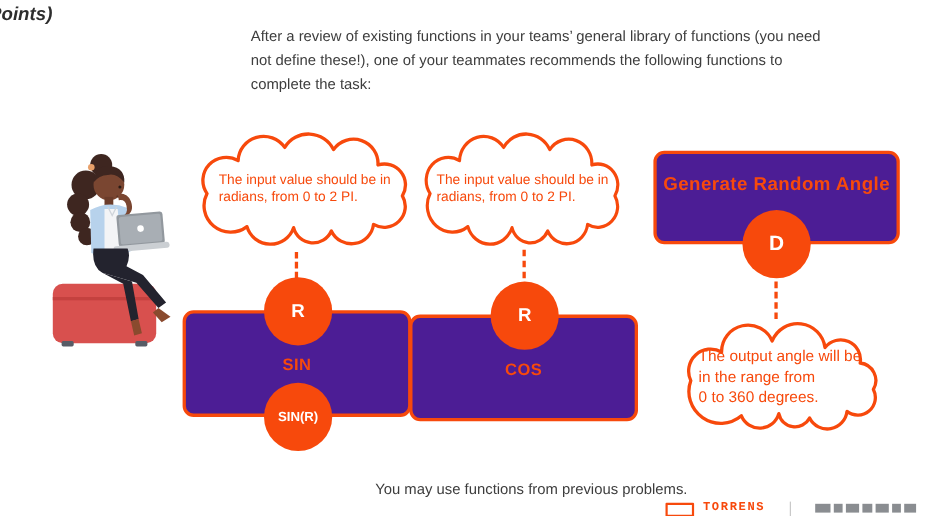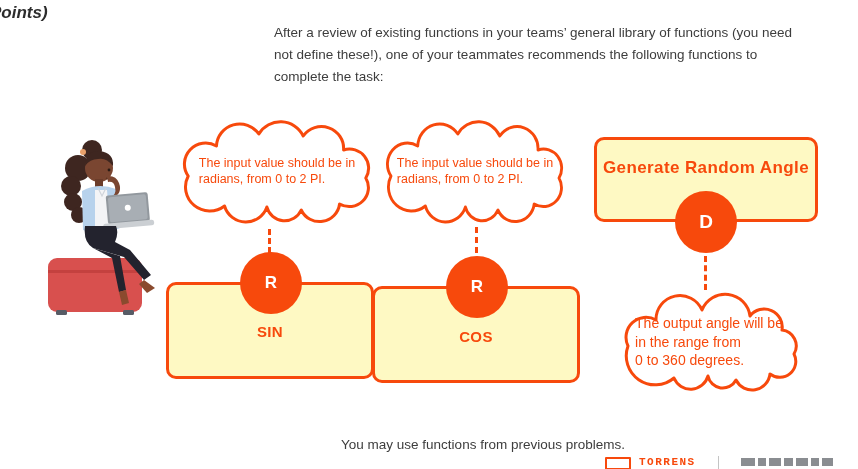--- a/index.html
+++ b/index.html
@@ -10,21 +10,21 @@
   .page{
     position:relative;width:858px;height:469px;background:#ffffff;
     overflow:hidden;font-family:"Liberation Sans",sans-serif;color:var(--text);
   }
   .clipped-heading{
     position:absolute;left:-10px;top:3px;font-size:17px;font-weight:bold;
     font-style:italic;color:#2d2d2d;white-space:nowrap;
   }
   .intro{
     position:absolute;left:228px;top:22px;width:534px;font-size:13.5px;
-    line-height:22px;color:#3d3d3d;margin-left:46px;
+    line-height:22px;color:#3d3d3d;
   }
   
   .cloud{position:absolute;}
   .cloud svg{position:absolute;left:0;top:0;width:100%;height:100%;}
   .cloud .cloud-text{
     position:absolute;left:0;top:0;width:100%;height:100%;
     display:flex;align-items:center;justify-content:center;
   }
   .cloud .cloud-text span{
     display:block;text-align:left;font-weight:normal;color:var(--accent);
@@ -35,21 +35,21 @@
   #cloud-out{left:610px;top:290px;width:198px;height:104px;}
   #cloud-out .cloud-text span{font-size:14px;}
   
   .dash{position:absolute;width:0;border-left:3px dashed var(--accent);}
   #dash-sin{left:268px;top:229px;height:24px;}
   #dash-cos{left:475px;top:227px;height:26px;}
   #dash-out{left:704px;top:256px;height:34px;}
   
   .fn-box{
     position:absolute;border:3px solid var(--accent);border-radius:10px;
-    background:#fef9c3;box-sizing:border-box;padding-left:14px;
+    background:#4c1d95;box-sizing:border-box;padding-left:14px;
   }
   #box-gra{left:594px;top:137px;width:224px;height:85px;}
   #box-sin{left:166px;top:282px;width:208px;height:97px;}
   #box-cos{left:372px;top:286px;width:208px;height:97px;}
   .fn-title{
     position:absolute;left:0;right:0;text-align:center;font-weight:bold;
     color:var(--accent);letter-spacing:.4px;
   }
   #gra-title{top:18px;font-size:17px;}
   #sin-title{left:166px;top:323px;width:208px;font-size:15px;text-align:center;}
@@ -163,20 +163,21 @@
   <div class="dash" id="dash-out"></div>
 
   <div class="fn-box" id="box-gra">
     <div class="fn-title" id="gra-title">Generate Random Angle</div>
   </div>
   <div class="node" id="node-d">D</div>
 
   <div class="fn-box" id="box-sin"></div>
   <div class="fn-title" id="sin-title">SIN</div>
   <div class="node" id="node-r-sin">R</div>
+  <div class="node" id="node-sinr">SIN(R)</div>
 
   <div class="fn-box" id="box-cos"></div>
   <div class="fn-title" id="cos-title">COS</div>
   <div class="node" id="node-r-cos">R</div>
 
   <div class="cloud" id="cloud-out">
     <svg viewBox="0 0 198 104" preserveAspectRatio="none">
       <path d="M 18 56 A 20 20 0 0 1 46 30 A 24 24 0 0 1 92 20 A 25 25 0 0 1 140 26 A 18 18 0 0 1 172 40 A 16 16 0 0 1 184 64 A 16 16 0 0 1 160 84 A 18 18 0 0 1 126 90 A 15 15 0 0 1 98 86 A 18 18 0 0 1 64 88 A 29 29 0 0 1 18 56 Z" fill="#ffffff" stroke="#F7490C" stroke-width="3" stroke-linejoin="round"></path>
     </svg>
     <div class="cloud-text">

